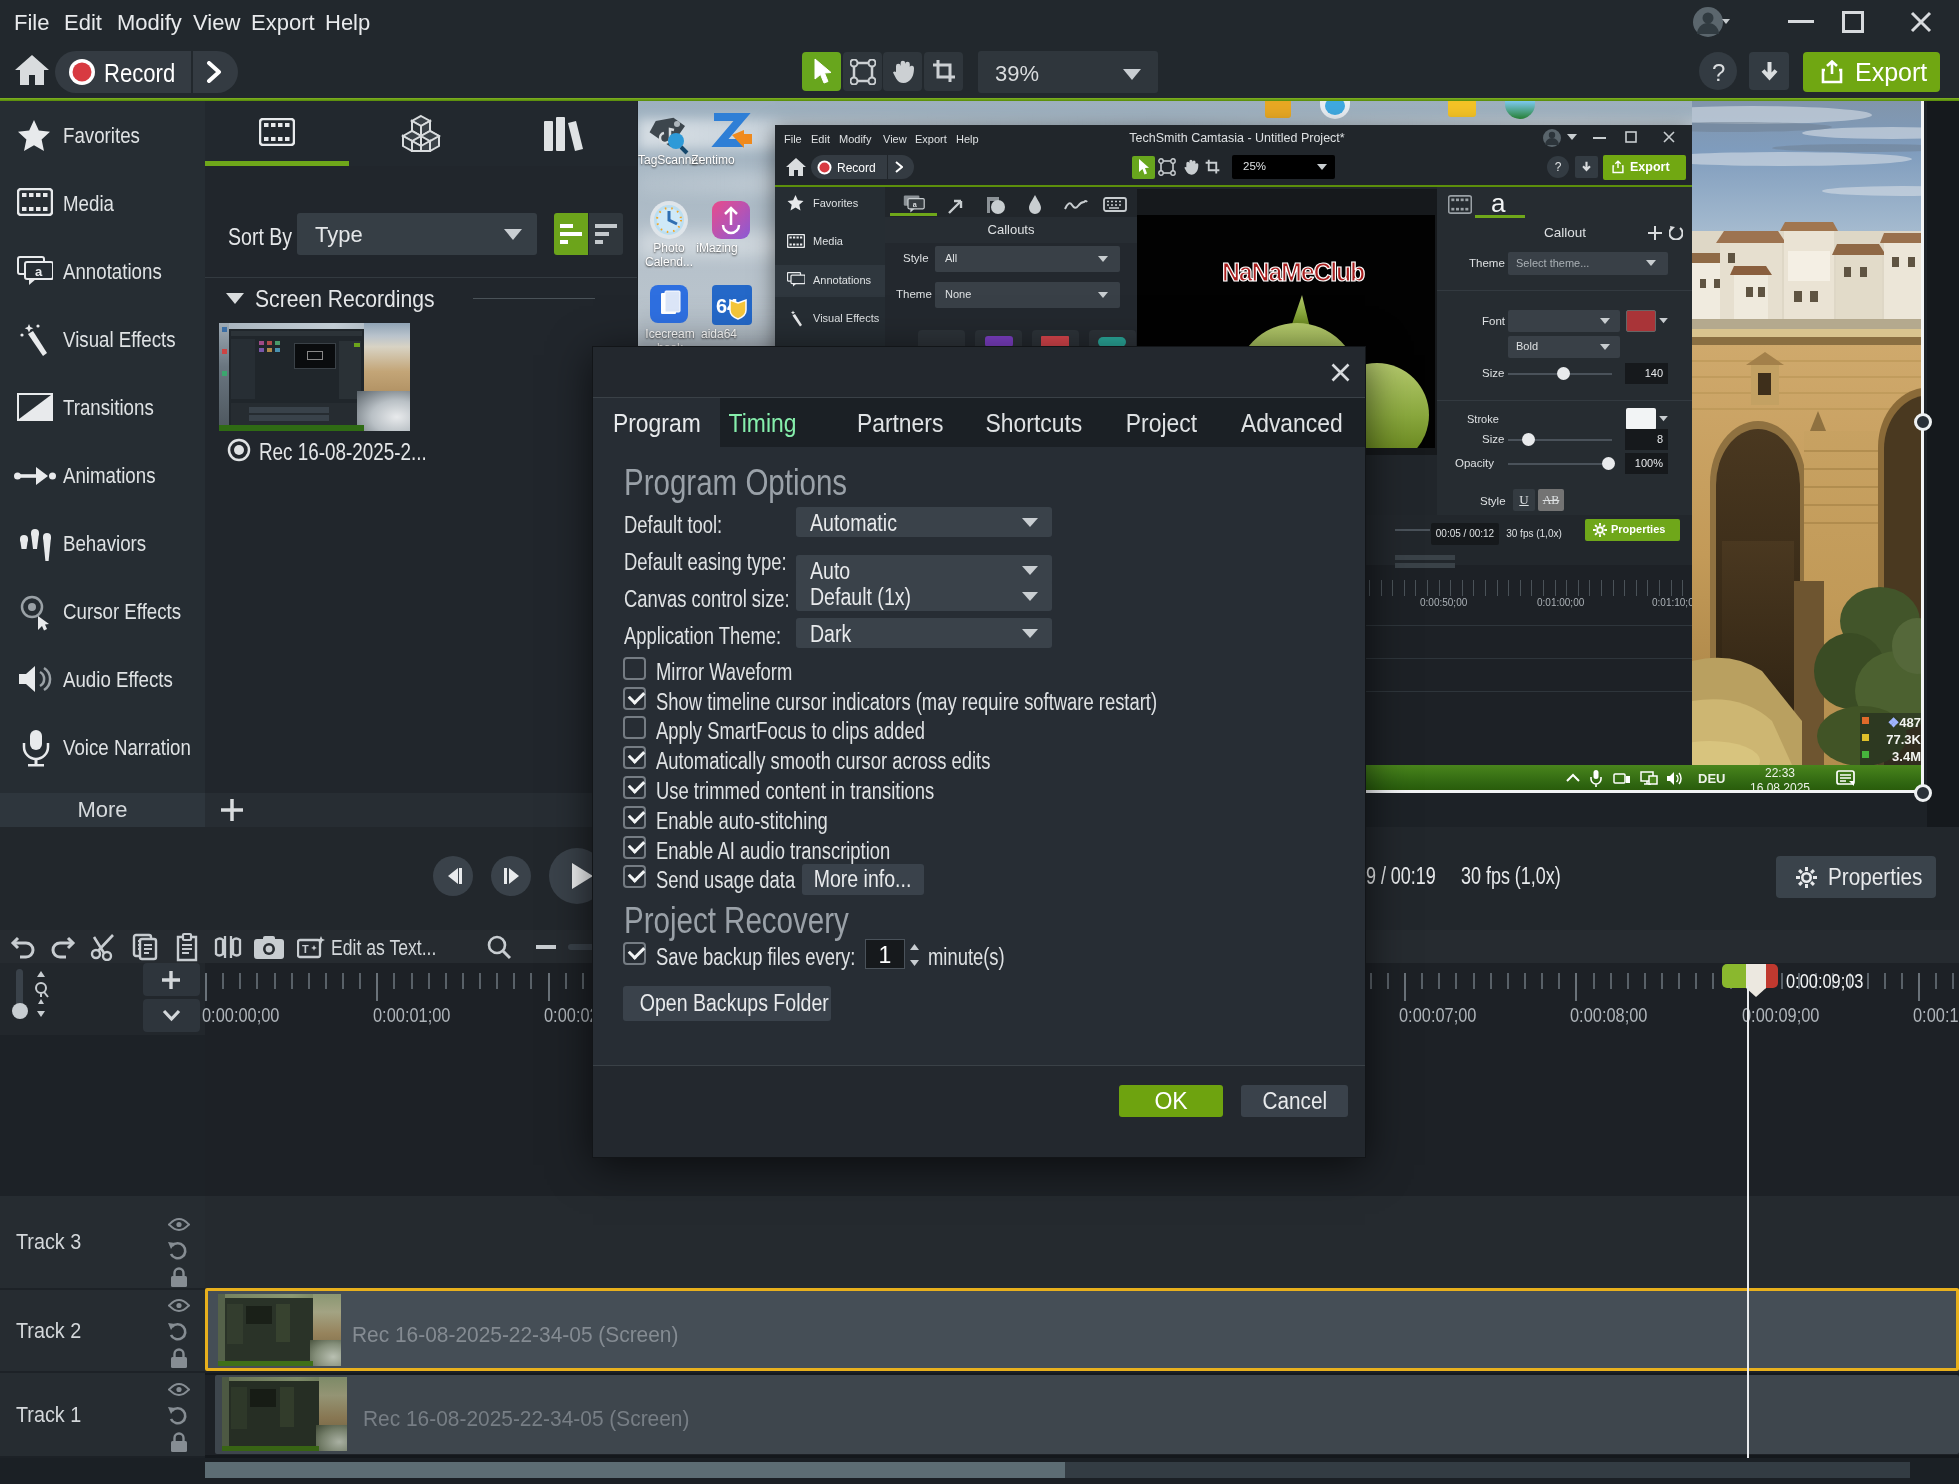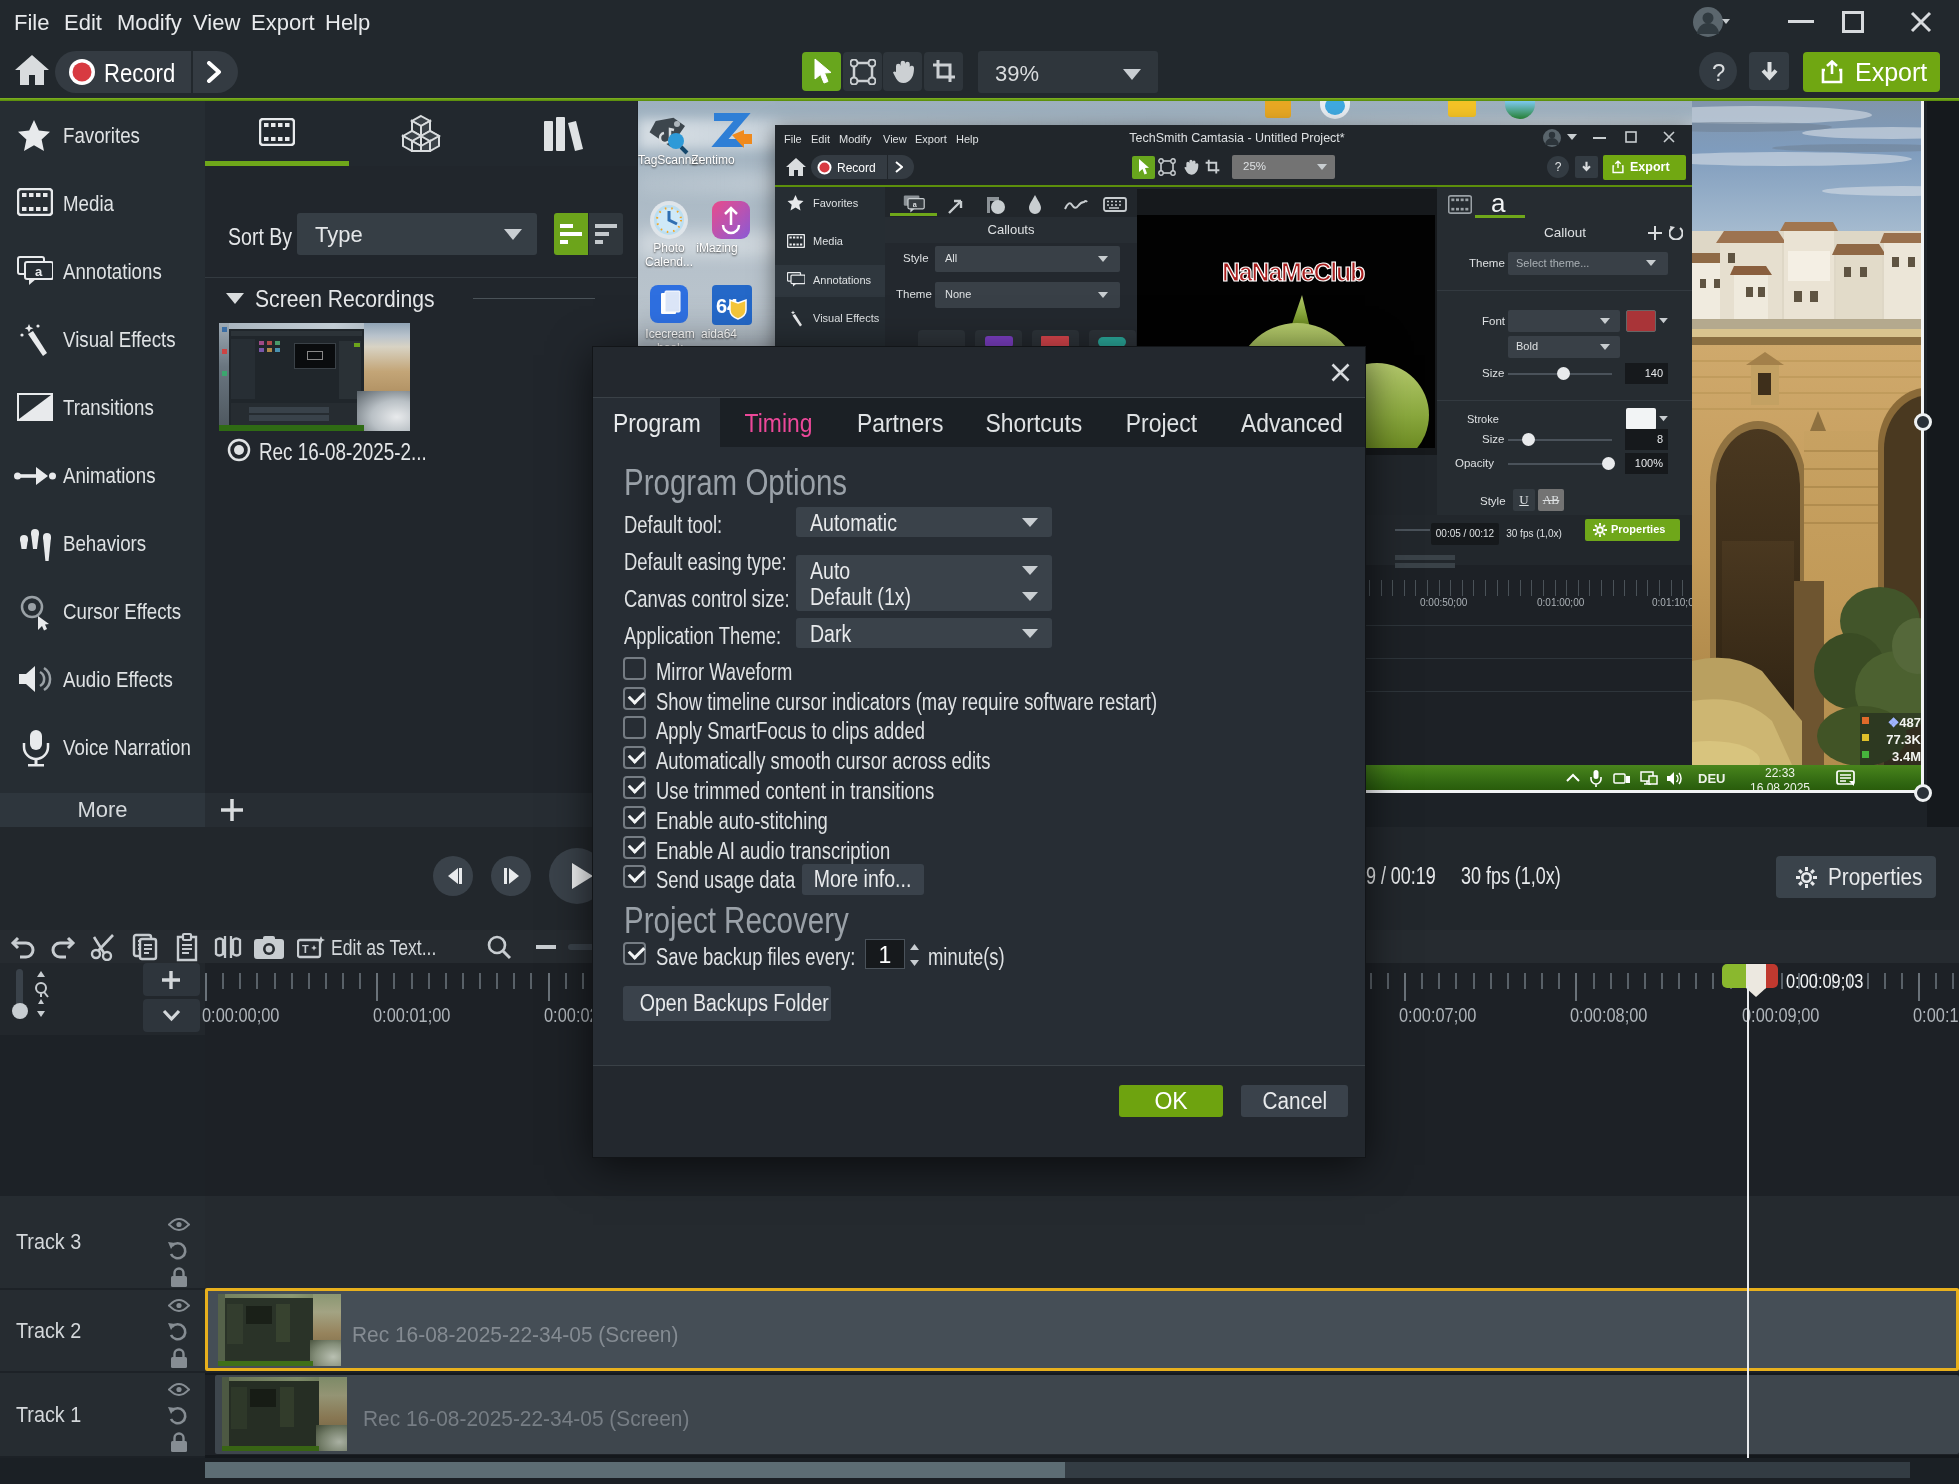--- a/index.html
+++ b/index.html
@@ -422,21 +422,21 @@
               <circle cx="15" cy="3" r="2.2" fill="#21262b" stroke="#c8cdd0" stroke-width="1.4"></circle>
               <circle cx="3" cy="15" r="2.2" fill="#21262b" stroke="#c8cdd0" stroke-width="1.4"></circle>
               <circle cx="15" cy="15" r="2.2" fill="#21262b" stroke="#c8cdd0" stroke-width="1.4"></circle>
             </svg>
         <svg class="abs" style="left:408px;top:33px" width="16" height="18" viewBox="0 0 24 27">
               <path d="M5 14 V8 a2.3 2.3 0 0 1 4.6 0 V5 a2.3 2.3 0 0 1 4.6 0 V6 a2.3 2.3 0 0 1 4.6 0 V9 a2.2 2.2 0 0 1 4.2 1 c0 6 -1.5 9 -3 11 -1.7 2.3 -4 4 -7.5 4 -3.4 0 -5.6 -1.6 -7.4 -4.6 L2 14.5 a2.4 2.4 0 0 1 3 -.5 z" fill="#c8cdd0"></path>
             </svg>
         <svg class="abs" style="left:430px;top:34px" width="15" height="15" viewBox="0 0 24 24">
               <path d="M6 1 V18 H23 M1 6 H18 V23" stroke="#c8cdd0" stroke-width="3" fill="none"></path>
             </svg>
-        <div class="abs" style="left:457px;top:30px;width:103px;height:24px;background:#737373;border-radius:2px">
+        <div class="abs" style="left:457px;top:30px;width:103px;height:24px;background:#000000;border-radius:2px">
               <span class="abs" style="left:11px;top:5px;font-size:11.5px">25%</span>
               <svg class="abs" style="left:85px;top:9px" width="10" height="7" viewBox="0 0 10 7">
                 <path d="M0 0 L10 0 L5 6 Z" fill="#c8cdd0"></path>
               </svg>
             </div>
         <div class="abs" style="left:772px;top:31px;width:22px;height:22px;border-radius:11px;background:#333b42;text-align:center;line-height:22px;font-size:12px">?</div>
         <div class="abs" style="left:800px;top:31px;width:23px;height:22px;border-radius:2px;background:#333b42"></div>
         <svg class="abs" style="left:807px;top:35px" width="9" height="13" viewBox="0 0 17 22">
               <path d="M8.5 2 V16 M2 10.5 L8.5 17.5 L15 10.5" stroke="#dadddf" stroke-width="4" fill="none"></path>
             </svg>
@@ -971,21 +971,21 @@
     <div class="abs" style="left:205px;top:4px;width:860px;height:16px;background:#5d6d74"></div>
   </div>
   <div id="dialog" class="abs">
     <div class="abs" style="left:0;top:0;width:772px;height:50px;background:#23282e"></div>
     <svg class="abs" style="left:738px;top:16px" width="19" height="19" viewBox="0 0 19 19">
         <path d="M1.5 1.5 L17.5 17.5 M17.5 1.5 L1.5 17.5" stroke="#d7dadd" stroke-width="2.6"></path>
       </svg>
     <div class="abs" style="left:0;top:50px;width:772px;height:50px;background:#1b2025;border-top:1px solid #3a4147"></div>
     <div class="abs" style="left:0;top:51px;width:127px;height:49px;background:#272d34"></div>
     <div class="abs" style="left:0;top:61px;width:127px;text-align:center;font-size:26px;color:#e8eaec"><span style="display:inline-block;transform:scaleX(.88)">Program</span></div>
-    <div class="abs" style="left:131px;top:61px;width:110px;text-align:center;font-size:26px;color:#ec4899"><span style="display:inline-block;transform:scaleX(.88)">Timing</span></div>
+    <div class="abs" style="left:131px;top:61px;width:110px;font-size:26px;color:#86efac"><span style="display:inline-block;transform:scaleX(.88)">Timing</span></div>
     <div class="abs" style="left:252px;top:61px;width:110px;text-align:center;font-size:26px;color:#dfe2e4"><span style="display:inline-block;transform:scaleX(.88)">Partners</span></div>
     <div class="abs" style="left:380px;top:61px;width:122px;text-align:center;font-size:26px;color:#dfe2e4"><span style="display:inline-block;transform:scaleX(.88)">Shortcuts</span></div>
     <div class="abs" style="left:514px;top:61px;width:108px;text-align:center;font-size:26px;color:#dfe2e4"><span style="display:inline-block;transform:scaleX(.88)">Project</span></div>
     <div class="abs" style="left:636px;top:61px;width:126px;text-align:center;font-size:26px;color:#dfe2e4"><span style="display:inline-block;transform:scaleX(.88)">Advanced</span></div>
     <div class="abs" style="left:31px;top:115px;font-size:36px;color:#9aa1a8;transform:scaleX(.82);transform-origin:left top;white-space:nowrap">Program Options</div>
     <div class="abs" style="left:31px;top:165px;font-size:23px;color:#dfe2e4;transform:scaleX(.8);transform-origin:left top;white-space:nowrap">Default tool:</div>
     <div class="dd abs" style="left:203px;top:160px">
         <span>Automatic</span>
       </div>
     <div class="abs" style="left:31px;top:202px;font-size:23px;color:#dfe2e4;transform:scaleX(.8);transform-origin:left top;white-space:nowrap">Default easing type:</div>

